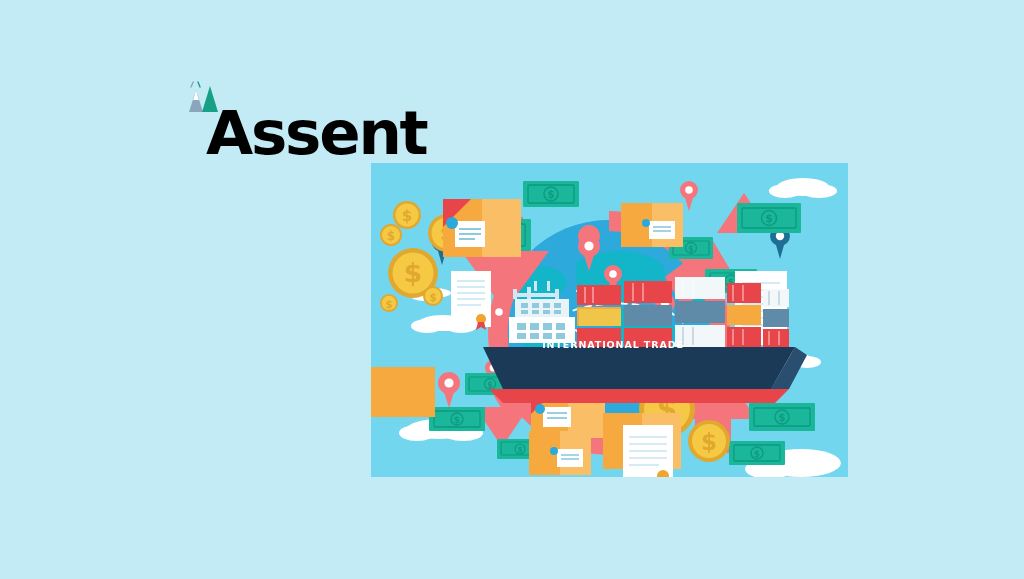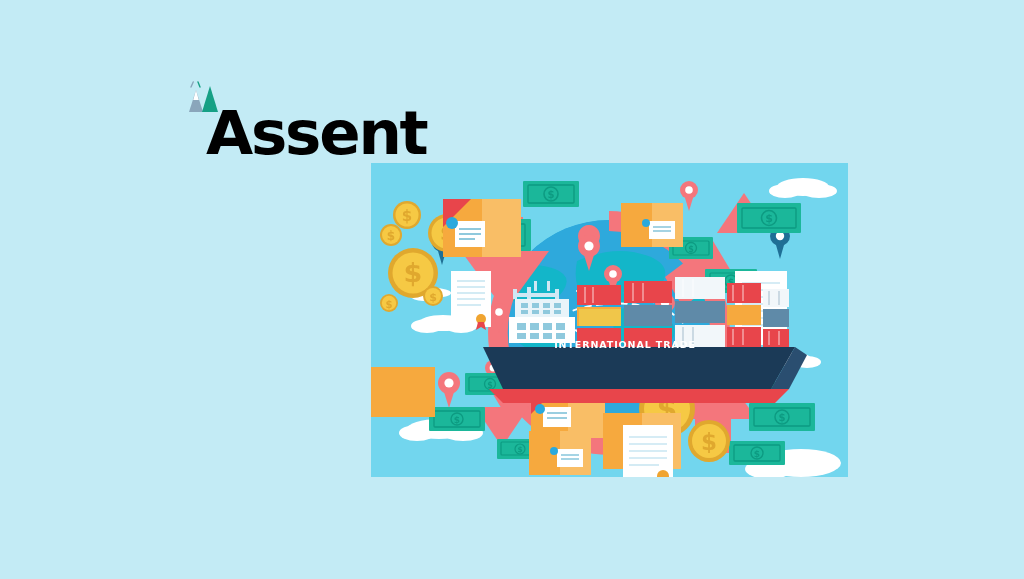--- a/index.html
+++ b/index.html
@@ -22,21 +22,21 @@
   }
 
   
   .panel{
     position:absolute;left:371px;top:163px;width:477px;height:314px;
     background:#72d6ee;overflow:hidden;
   }
   .panel svg{display:block;width:477px;height:314px;}
 
   .banner-label{
-    position:absolute;left:16px;top:0;width:526px;height:314px;
+    position:absolute;left:4px;top:0;width:526px;height:314px;
     pointer-events:none;
   }
   .banner-text{
     position:absolute;left:163px;top:176px;width:150px;
     text-align:center;
     color:#ffffff;
     font-family:"DejaVu Sans", sans-serif;
     font-size:9.5px;font-weight:bold;letter-spacing:0.9px;
     white-space:nowrap;
   }

